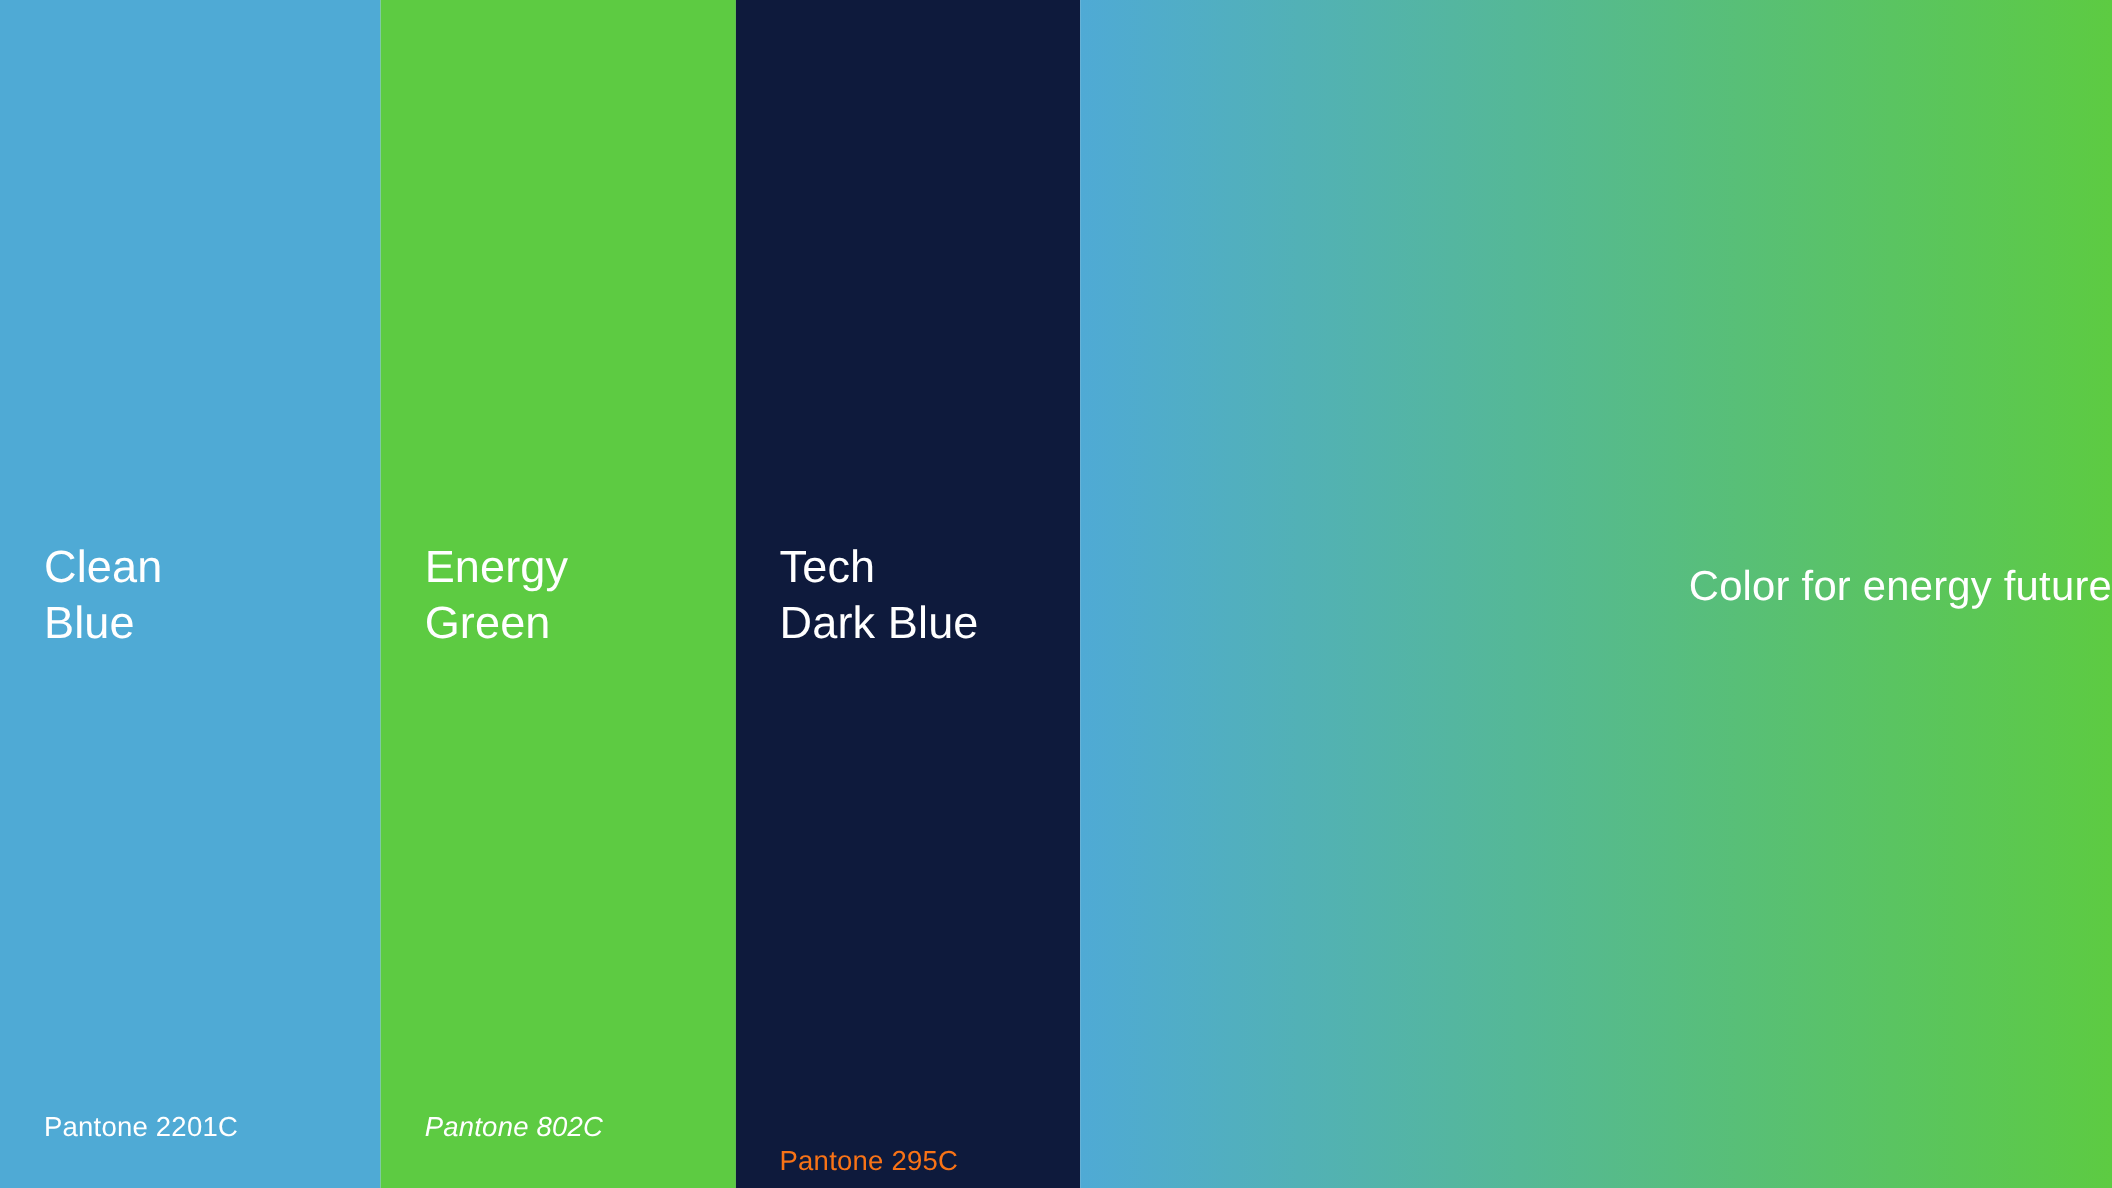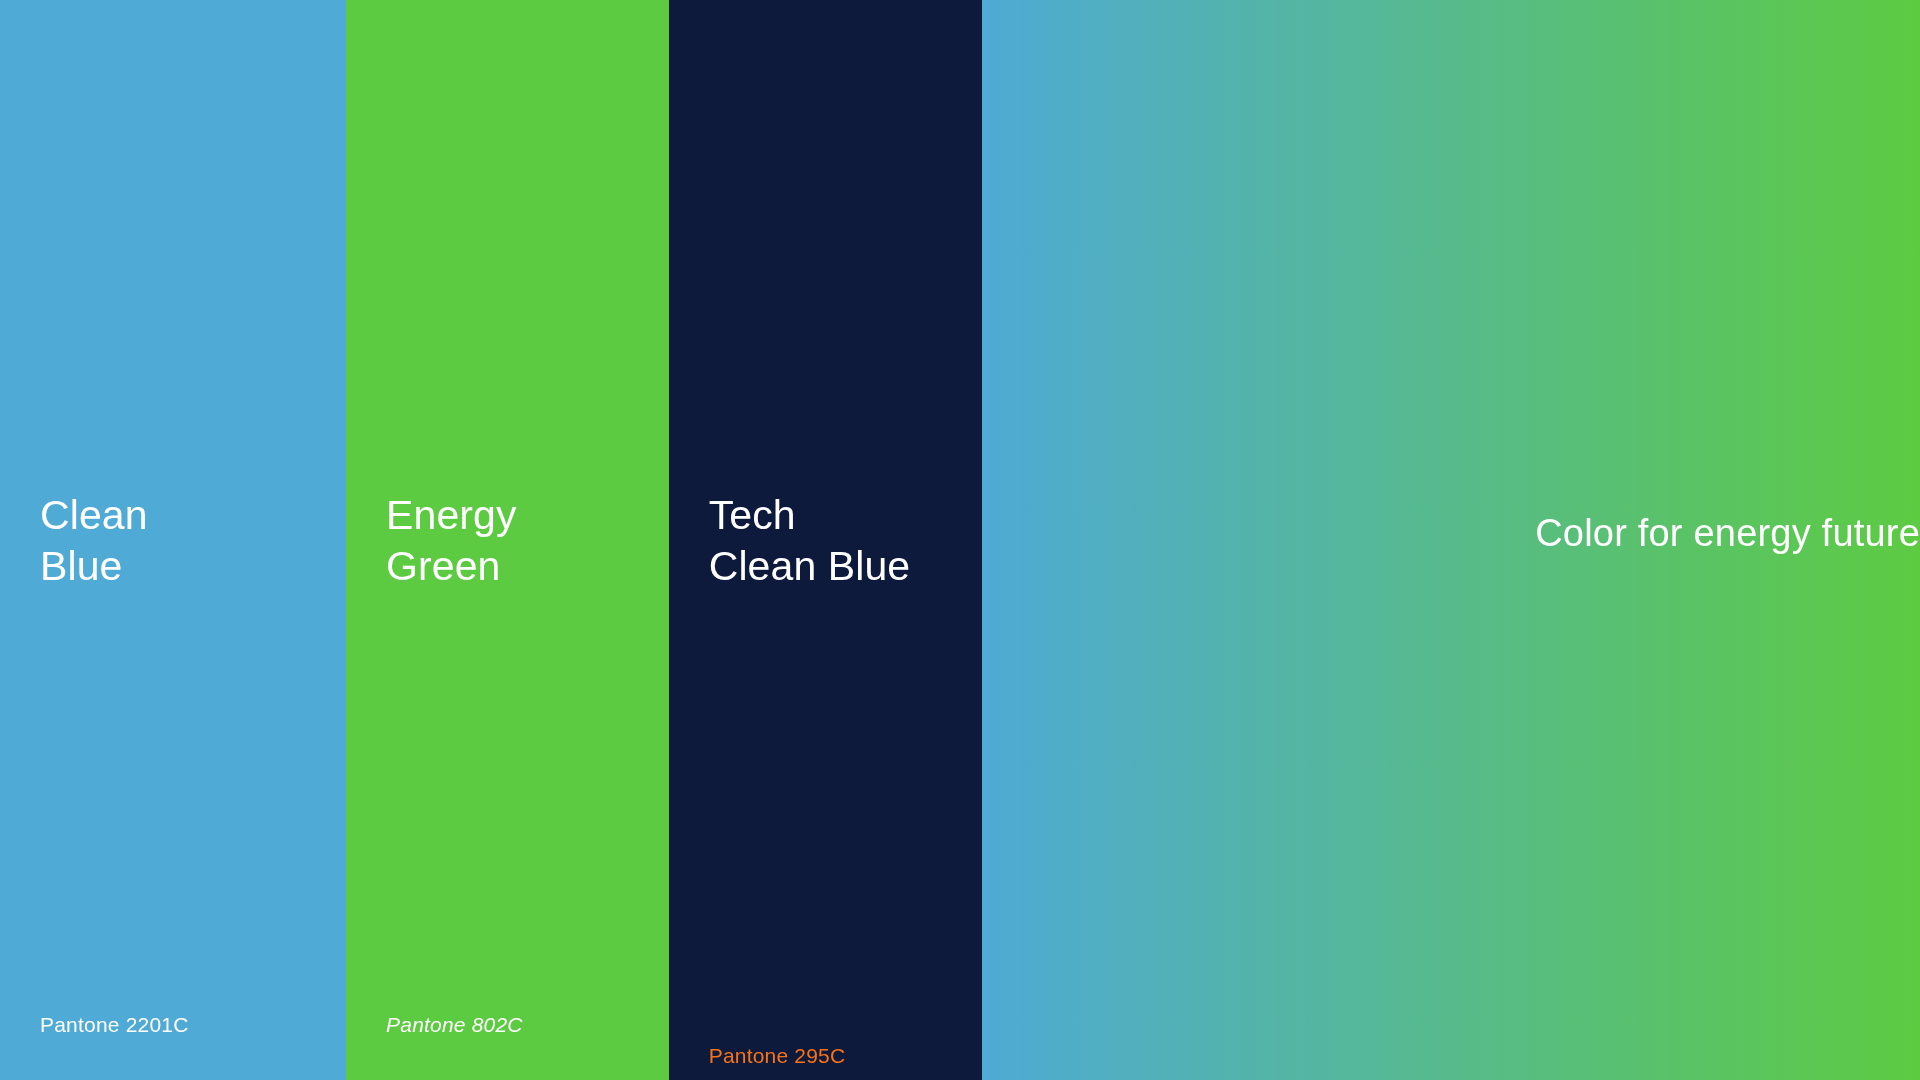--- a/index.html
+++ b/index.html
@@ -48,21 +48,21 @@
     letter-spacing: 0.1px;
     white-space: pre-line;
     color: #ffffff;
   }
 
   .swatch-pantone {
     position: absolute;
     left: 40px;
     top: 1011px;
     margin: 0;
-    font-size: 21px;
+    font-size: 25px;
     line-height: 28px;
     font-weight: 400;
     letter-spacing: 0.2px;
     color: #ffffff;
   }
 
   .swatch-gradient {
     display: flex;
     align-items: center;
     justify-content: center;
@@ -92,21 +92,21 @@
   </section>
 
   <section class="swatch swatch-2" style="background-color: rgb(93, 203, 66);">
     <h2 class="swatch-name" style="color: rgb(255, 255, 255);">Energy
 Green</h2>
     <span class="swatch-pantone" style="color: rgb(255, 255, 255); font-style: italic;">Pantone 802C</span>
   </section>
 
   <section class="swatch swatch-3" style="background-color: rgb(14, 26, 60);">
     <h2 class="swatch-name" style="color: rgb(255, 255, 255);">Tech
-Clean Blue</h2>
+Dark Blue</h2>
     <span class="swatch-pantone" style="color: #f97316; margin-top: 31px;">Pantone 295C</span>
   </section>
 
   <section class="swatch swatch-gradient" style="background: linear-gradient(to right, rgb(79, 170, 213) 0%, rgb(93, 203, 66) 100%); align-items: flex-end;">
     <p class="gradient-tagline" style="color: rgb(255, 255, 255);">Color for energy future</p>
   </section>
 
 </div>
 
 </body></html>

